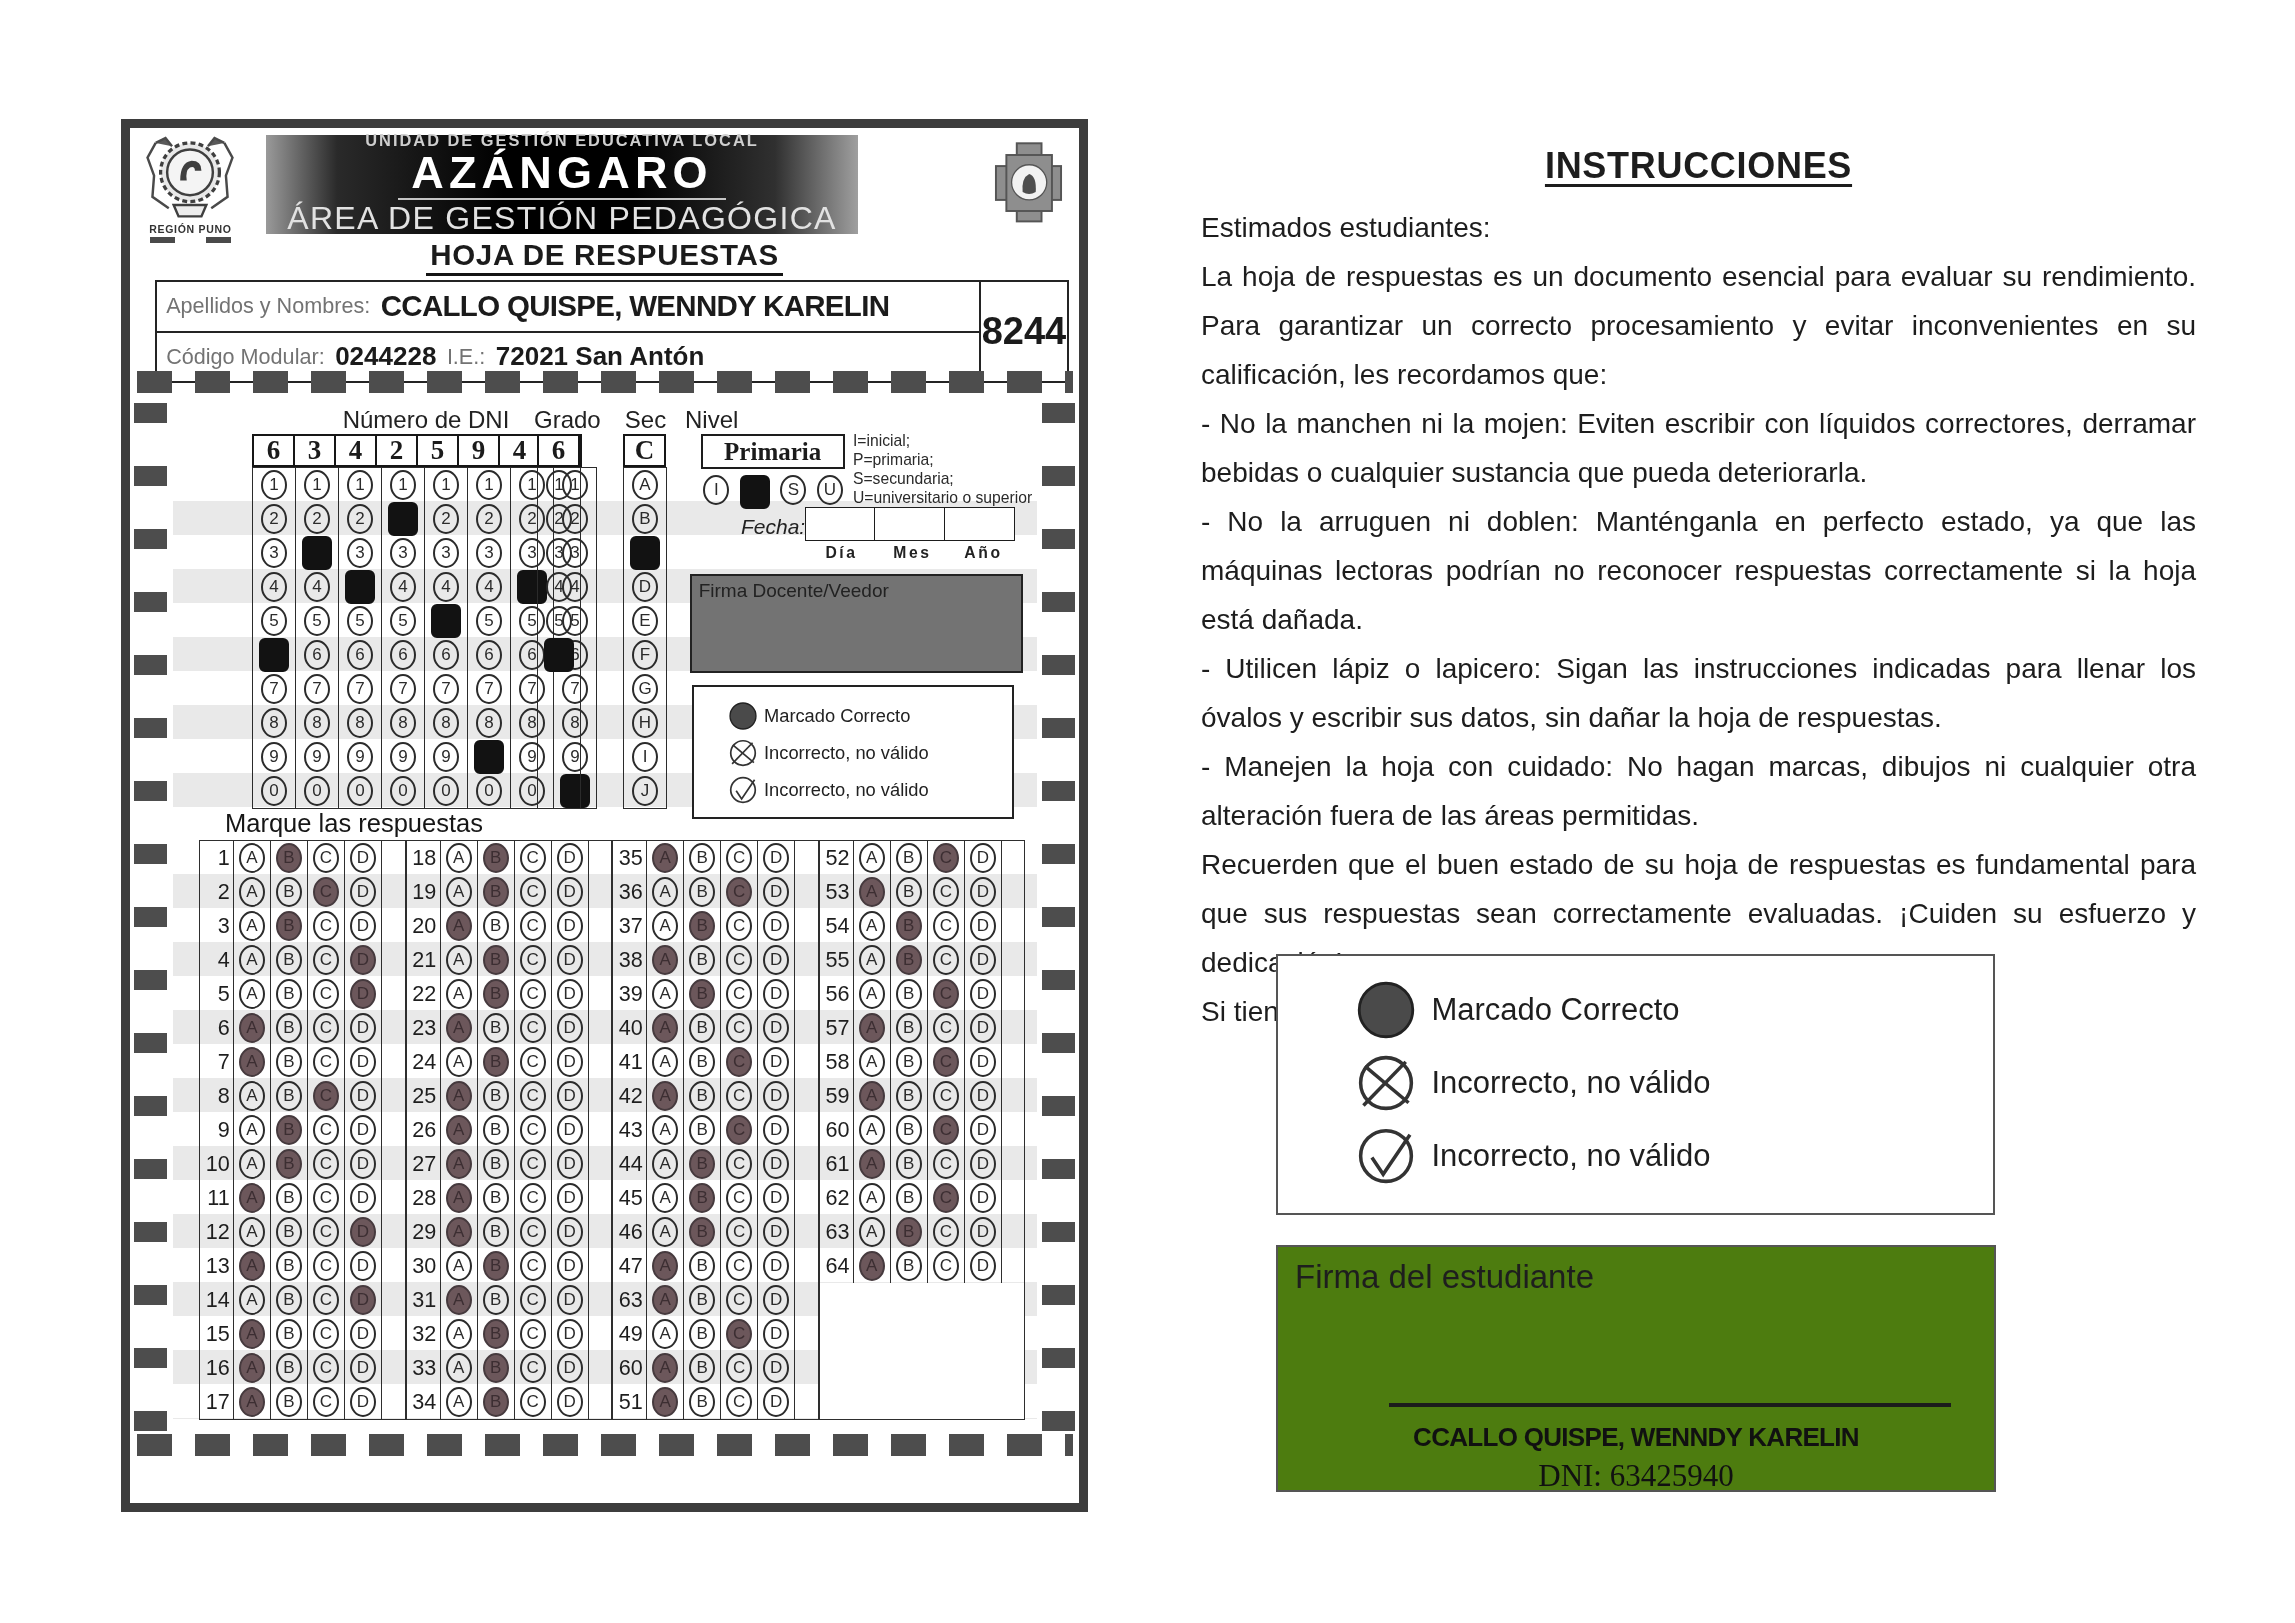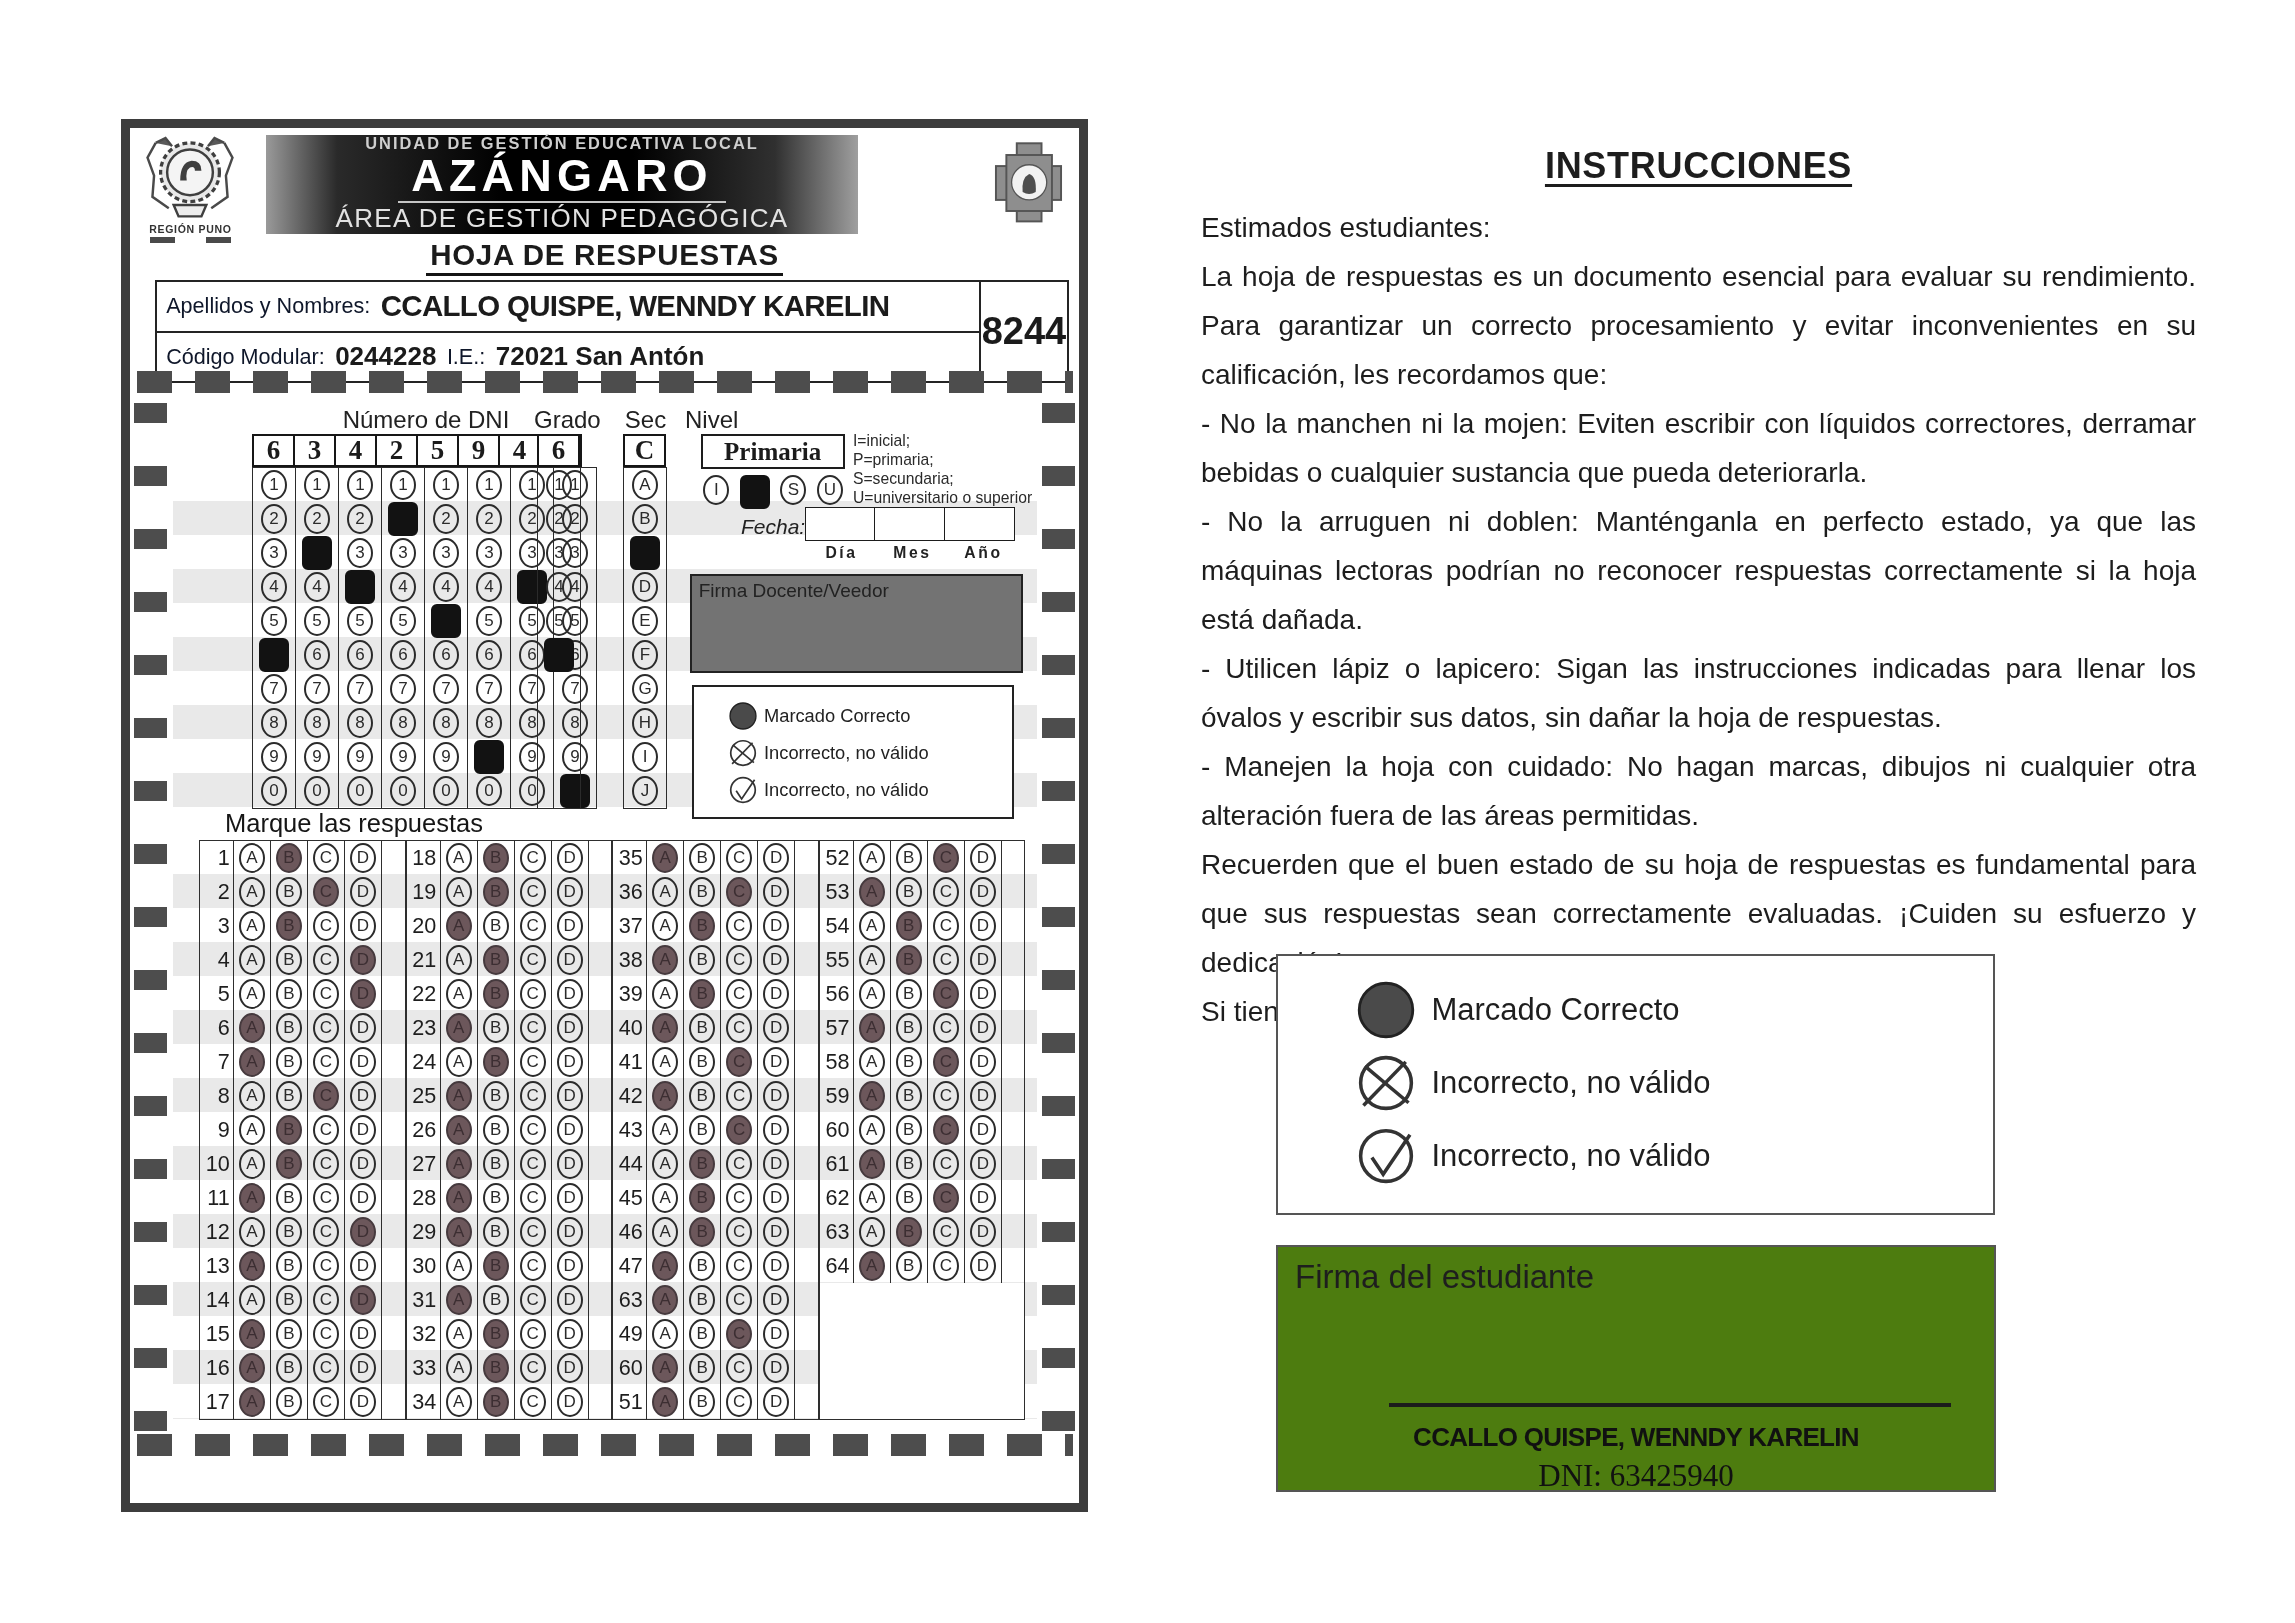--- a/index.html
+++ b/index.html
@@ -15,34 +15,34 @@
   .crest-caption{font-size:10.5px;font-weight:bold;letter-spacing:0.7px;color:#333;margin-top:-2.6px;}
   .crest-bars{display:flex;justify-content:space-between;padding:2.6px 11.8px 0 11.8px;}
   .crest-bars div{width:25px;height:5.9px;background:#4a4a4a;}
 
   .banner{position:absolute;left:136px;top:6.5px;width:592px;height:99px;
           background:linear-gradient(90deg,#9a9a9a 0%,#2a2a2a 12%,#000 40%,#000 62%,#303030 86%,#9f9f9f 100%);
           display:flex;flex-direction:column;align-items:center;justify-content:center;}
   .banner-l1{font-size:16.4px;font-weight:bold;color:#cfcfcf;letter-spacing:2px;}
   .banner-name{font-size:45px;font-weight:bold;color:#fff;letter-spacing:5.2px;line-height:1.02;
                border-bottom:2px solid #c5c5c5;padding:0 13px 2px 13px;}
-  .banner-l2{font-size:26px;color:#e2e2e2;letter-spacing:1.3px;margin-top:0;}
+  .banner-l2{font-size:32px;color:#e2e2e2;letter-spacing:1.3px;margin-top:0;}
 
   .chakana{position:absolute;right:15.7px;top:13px;width:69px;height:84px;}
 
   .hoja-title{position:absolute;left:0;right:0;top:110px;text-align:center;}
   .hoja-title span{font-size:29.5px;font-weight:bold;letter-spacing:0.7px;
                    border-bottom:3.3px solid #141414;padding:0 3.9px 2px 3.9px;}
 
   .name-box{position:absolute;left:25px;top:152px;width:914px;height:103px;
             border:2px solid #242424;box-sizing:border-box;display:flex;background:#fff;}
   .nb-left{flex:1;display:flex;flex-direction:column;}
   .nb-row{flex:1;display:flex;align-items:center;padding-left:9.2px;gap:10.5px;}
   .nb-row1{border-bottom:2px solid #242424;}
-  .nb-label{font-size:21.6px;color:#0f172a;white-space:nowrap;}
+  .nb-label{font-size:21.6px;color:#737373;white-space:nowrap;}
   .nb-name{font-size:29.5px;font-weight:bold;letter-spacing:-0.7px;white-space:nowrap;}
   .nb-val{font-size:26px;font-weight:bold;white-space:nowrap;}
   .nb-num{width:86px;border-left:2px solid #242424;display:flex;align-items:center;justify-content:center;
           font-size:38px;font-weight:bold;}
 
   .marks-top,.marks-bottom{position:absolute;left:6.5px;right:6.5px;height:22px;
        background:repeating-linear-gradient(90deg,#4d4d4d 0 35px,transparent 35px 58px);}
   .marks-top{top:243px;}
   .marks-bottom{top:1306px;}
   .marks-left,.marks-right{position:absolute;top:275px;height:1028px;width:33px;

